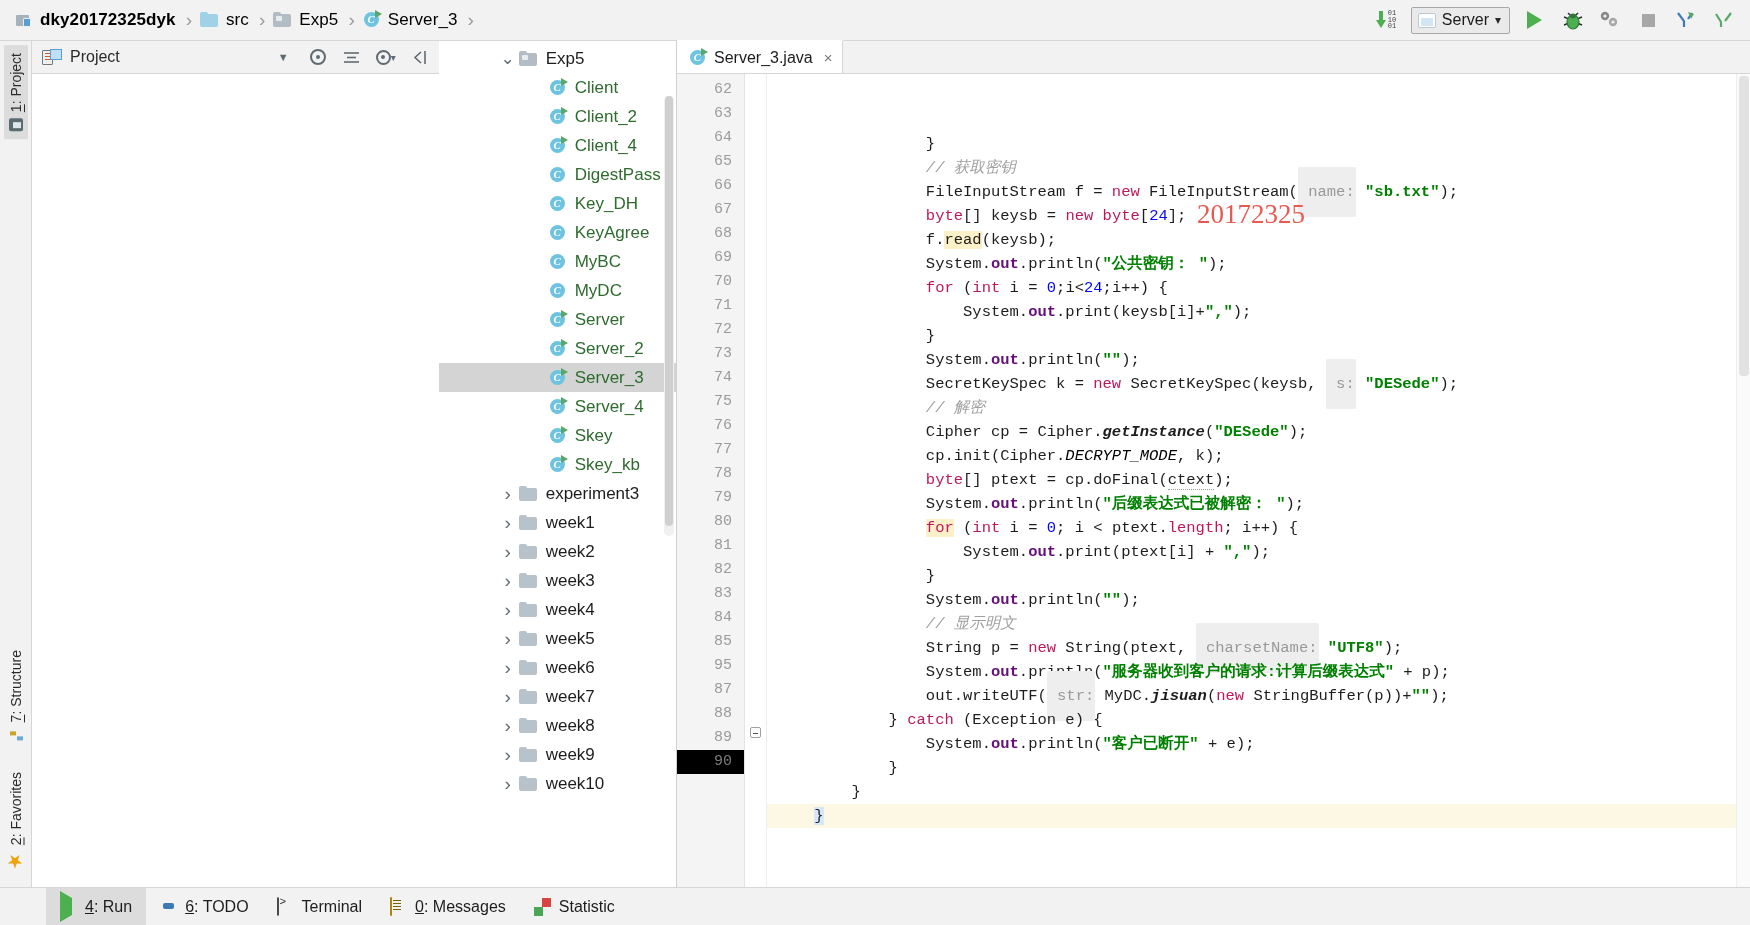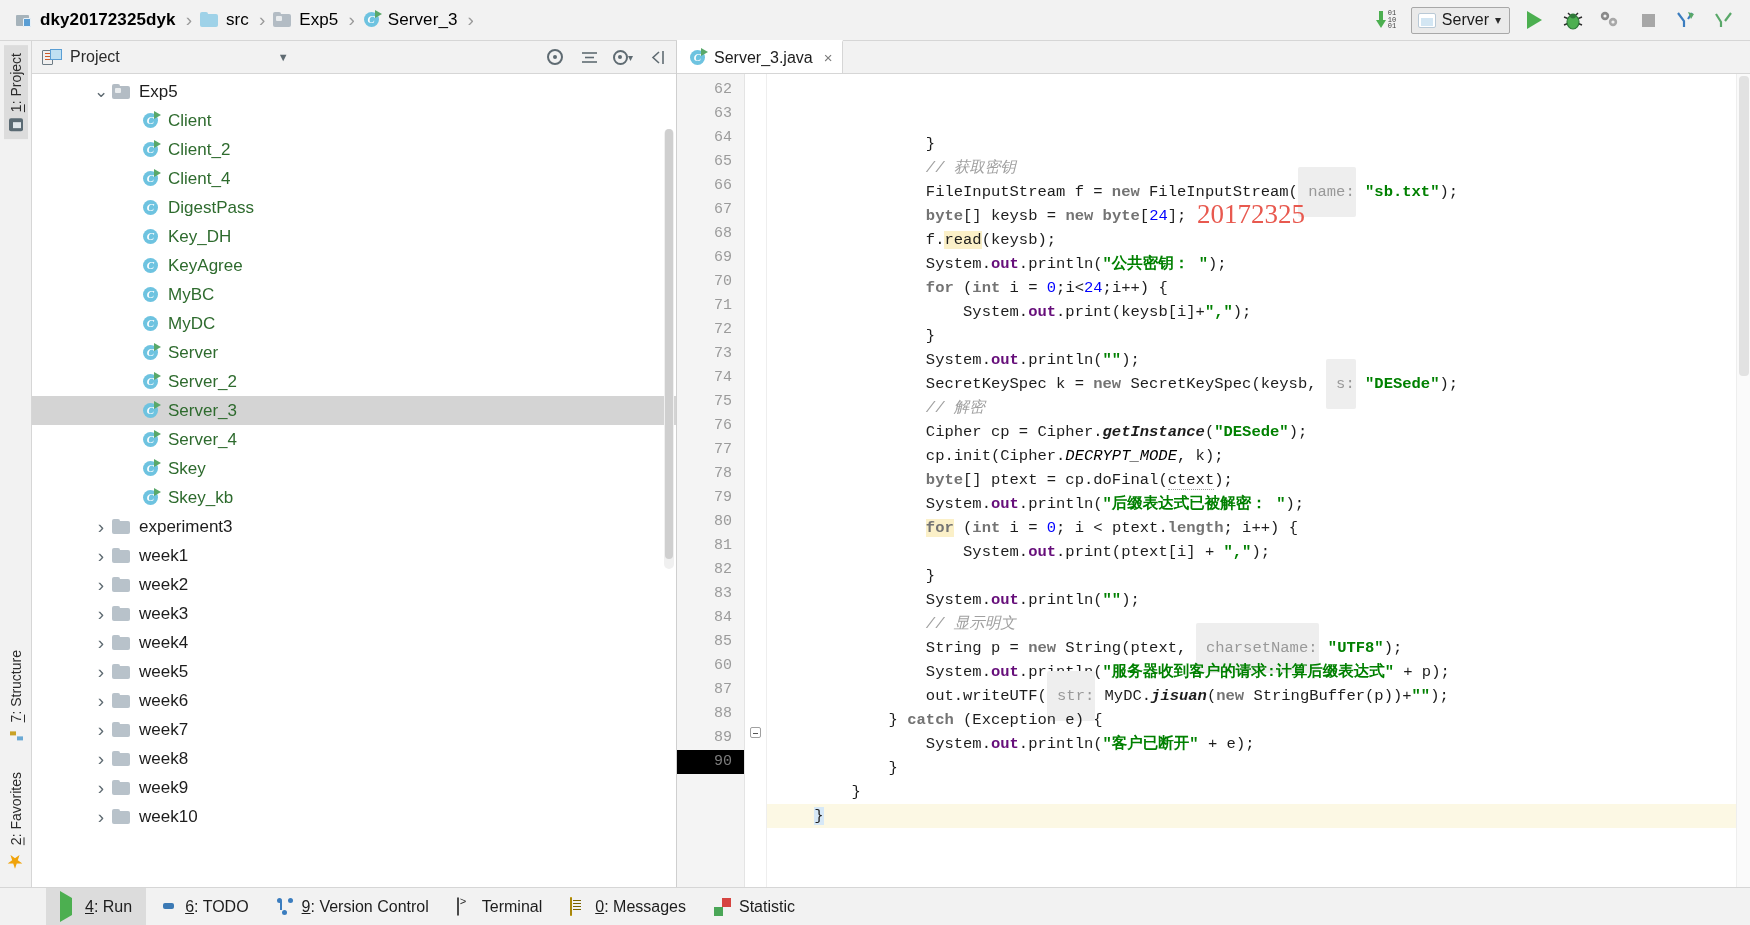--- a/index.html
+++ b/index.html
@@ -95,21 +95,21 @@
   .mini-proj:after{content:"";position:absolute;left:2px;top:3px;width:8px;height:6px;background:#dfe6ea;}
   .mini-struct { position:relative; }
   .mini-struct .s1{position:absolute;left:0;top:1px;width:6px;height:4px;background:#6aa9d4;}
   .mini-struct .s2{position:absolute;left:7px;top:6px;width:6px;height:4px;background:#c9a227;}
   .star { color:#f0a30a; font-size:19px; line-height:1; }
 
   
   .projpanel {
     width: 645px; min-width:645px;
     background: #ffffff;
-    display: flex; flex-direction: column;
+    display: flex; 
     border-right: 1px solid #cfcfcf;
   }
   .proj-header {
     height: 33px; min-height:33px;
     background: #f2f2f2; border-bottom: 1px solid #d6d6d6;
     display:flex; align-items:center; padding: 0 6px 0 10px; gap: 8px;
   }
   .proj-title { font-size:16px; color:#2b2b2b; }
   .proj-icon { width:20px;height:17px;position:relative;}
   .proj-icon .pi1{position:absolute;left:0;top:1px;width:11px;height:15px;background:#f0f0f0;border:1.4px solid #6d7b84;border-radius:1px;}
@@ -167,21 +167,21 @@
   .fold-mark { position:absolute; left:5px; width:11px; height:11px; border:1px solid #a0a0a0; border-radius:2px; background:#fff; }
   .fold-mark:after { content:""; position:absolute; left:2px; top:4.5px; width:5px; height:1px; background:#555;}
 
   .code {
     flex:1; padding-top:4px; overflow:hidden;
     font-family:"Liberation Mono", monospace; font-size:15.5px;
     color:#1d1d1d; position:relative; white-space:pre;
   }
   .cl { height:24px; line-height:24px; padding-left:10px; }
   .cl.cur { background:#fcf8e4; }
-  .kw { color:#737373; font-weight:bold; }
+  .kw { color:#be185d; font-weight:normal; }
   .str { color:#008000; font-weight:bold; }
   .num { color:#0000ff; }
   .cmt { color:#a0a0a0; font-style:italic; }
   .hint { color:#999; background:#eeeeee; border-radius:2px; padding:16px 1px;}
   .ital { font-style:italic; font-weight:bold; }
   .field { color:#660e7a; font-weight:bold; }
   .stat { color:#000000; font-weight:normal; font-style:italic;}
   .hl { background:#fbf0c8; }
   .underl { border-bottom:1px dotted #9a9a9a; }
 
@@ -636,21 +636,21 @@
             <div class="ln">76</div>
             <div class="ln">77</div>
             <div class="ln">78</div>
             <div class="ln">79</div>
             <div class="ln">80</div>
             <div class="ln">81</div>
             <div class="ln">82</div>
             <div class="ln">83</div>
             <div class="ln">84</div>
             <div class="ln">85</div>
-            <div class="ln">60</div>
+            <div class="ln">95</div>
             <div class="ln">87</div>
             <div class="ln">88</div>
             <div class="ln">89</div>
             <div class="ln cur">90</div>
           </div>
         <div class="foldbar">
           <div class="fold-mark" style="top:653px;"></div>
         </div>
         <div class="code" id="code">
           <div class="watermark" style="left:430px; top:125px;text-align:center;">20172325</div>
@@ -665,24 +665,20 @@
   <div class="statusbar" id="statusbar">
       <div class="sbitem active">
         <span class="sb-ico"><span class="sb-play"></span></span>
         <span><u>4</u>: Run</span>
       </div>
       <div class="sbitem">
         <span class="sb-ico"><span class="sb-todo"></span></span>
         <span><u>6</u>: TODO</span>
       </div>
       <div class="sbitem">
-        <span class="sb-ico"><span class="sb-vcs"><i class="d1"></i><i class="d2"></i><i class="d3"></i><i class="ln1"></i></span></span>
-        <span><u>9</u>: Version Control</span>
-      </div>
-      <div class="sbitem">
         <span class="sb-ico"><span class="sb-term"></span></span>
         <span>Terminal</span>
       </div>
       <div class="sbitem">
         <span class="sb-ico"><span class="sb-msg"></span></span>
         <span><u>0</u>: Messages</span>
       </div>
       <div class="sbitem">
         <span class="sb-ico"><span class="sb-stat"></span></span>
         <span>Statistic</span>

